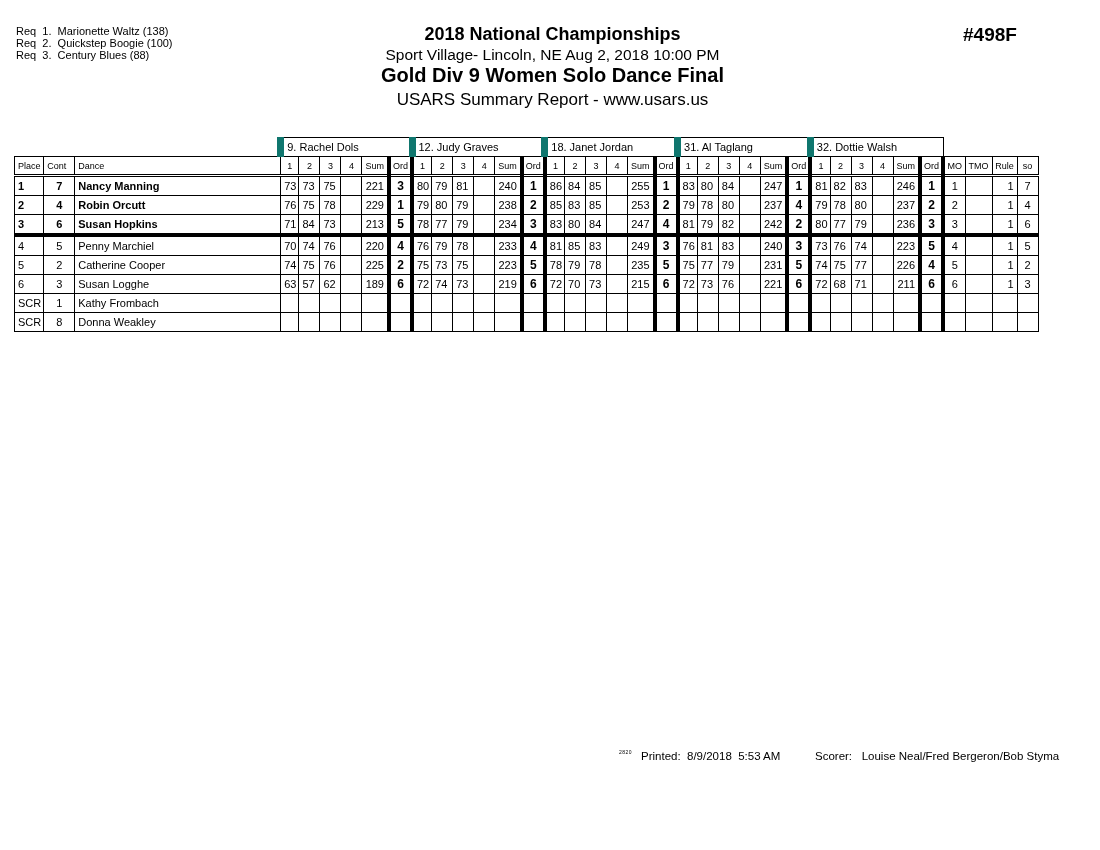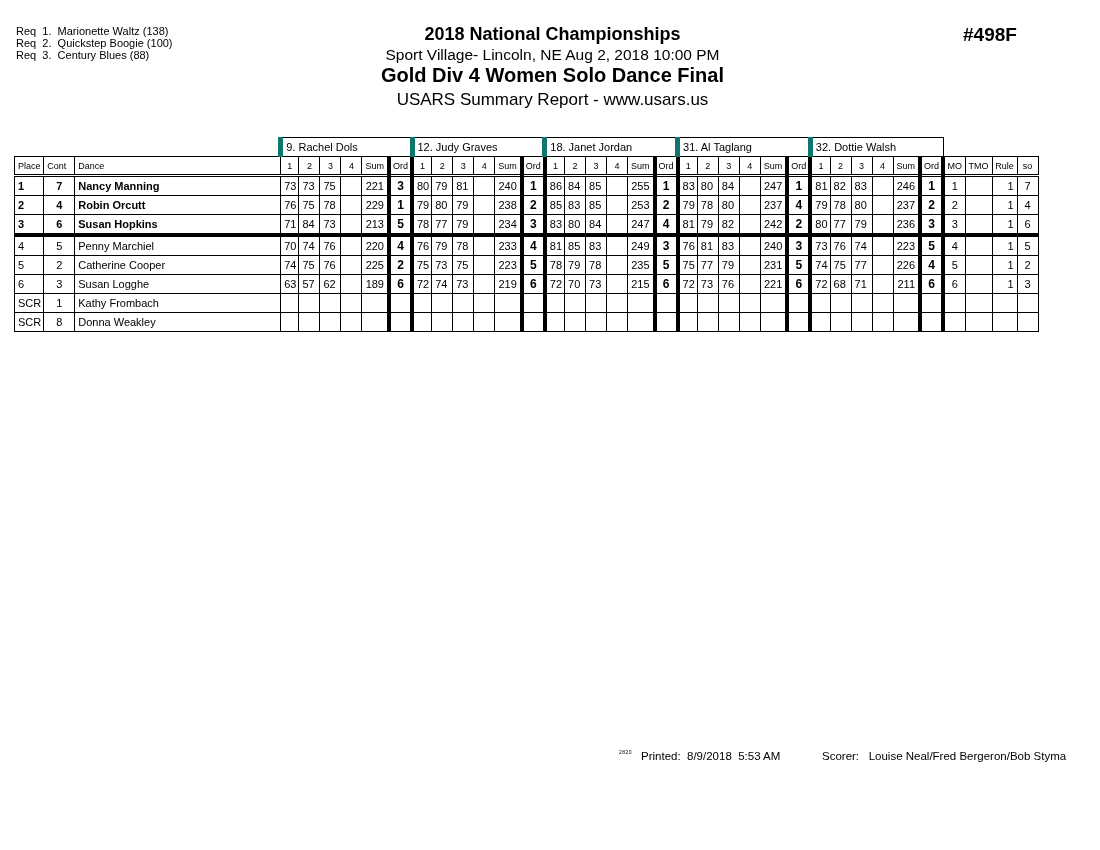--- a/index.html
+++ b/index.html
@@ -18,36 +18,36 @@
   table.grid tr.judges td { height: 18px; font-size: 11px; }
   table.grid tr.judges td.blank { border: none; }
   table.grid tr.colhead td { font-size: 9px; height: 17px; border-bottom: 3px double #000; }
   table.grid tr.colhead td.jh { text-align: center; }
   table.grid td.num { text-align: left; padding-left: 3px; }
   table.grid td.r { text-align: right; padding-right: 3px; }
   table.grid td.c { text-align: center; }
   table.grid td.ord { font-weight: bold; text-align: center; font-size: 12px; border-left: 4px solid #000; border-right: 4px solid #000; }
   table.grid tr.top td.bold { font-weight: bold; }
   table.grid tr.cut td { border-bottom: 4px solid #000; }
-  table.grid tr.judges td.jn { border-left: 5px solid #0f766e; }
+  table.grid tr.judges td.jn { border-left: 7px solid #0f766e; }
   .footer { position: absolute; top: 750px; font-size: 11.5px; white-space: pre; }
   .tiny { position: absolute; left: 619px; top: 749px; font-size: 5px; letter-spacing: 0.5px; }
 </style>
 </head>
 <body>
 
 <div class="req">
   <div>Req  1.  Marionette Waltz (138)</div>
   <div>Req  2.  Quickstep Boogie (100)</div>
   <div>Req  3.  Century Blues (88)</div>
 </div>
 
 <div class="head h1">2018 National Championships</div>
 <div class="head h2">Sport Village- Lincoln, NE  Aug 2, 2018  10:00 PM</div>
-<div class="head h3">Gold Div 4 Women Solo Dance Final</div>
+<div class="head h3">Gold Div 9 Women Solo Dance Final</div>
 <div class="head h4">USARS Summary Report - www.usars.us</div>
 <div class="evno">#498F</div>
 
 <table class="grid" id="grid">
   <colgroup id="cols">
       <col style="width: 28px;">
       <col style="width: 31px;">
       <col style="width: 206px;">
       <col style="width: 18px;">
       <col style="width: 21px;">
@@ -443,13 +443,13 @@
         <td class="c"></td>
         <td class="c"></td>
         <td class="r"></td>
         <td class="c"></td>
       </tr>
     </tbody>
 </table>
 
 <div class="tiny">2820</div>
 <div class="footer" style="left:641px;">Printed:  8/9/2018  5:53 AM</div>
-<div class="footer" style="left:815px;margin-left:7px;">Scorer:   Louise Neal/Fred Bergeron/Bob Styma</div>
+<div class="footer" style="left:815px;">Scorer:   Louise Neal/Fred Bergeron/Bob Styma</div>
 
 </body></html>

